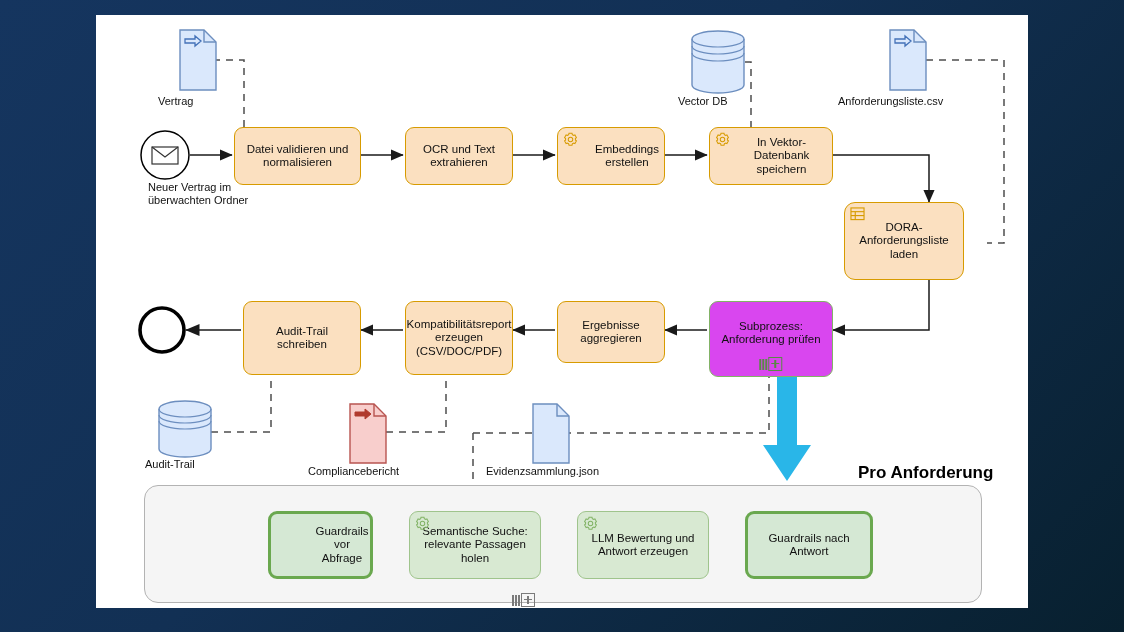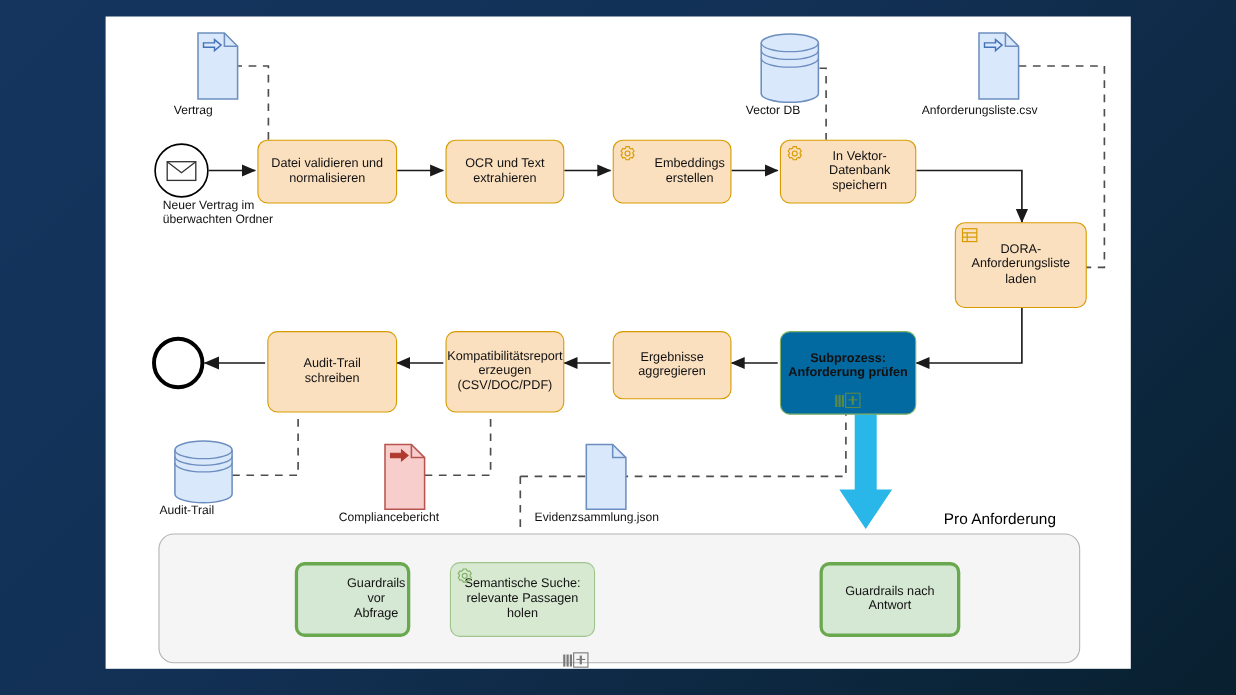--- a/index.html
+++ b/index.html
@@ -15,21 +15,21 @@
   }
   #svgwrap{position:absolute;left:0;top:0;width:932px;height:593px;}
 
   
   .node{position:absolute;box-sizing:border-box;display:flex;align-items:center;
         justify-content:center;text-align:center;border-radius:9px;
         font-size:11.5px;line-height:13.5px;color:#111111;padding:2px 5px;}
   .task-orange{background:#fbe0c0;border:1.6px solid #d79b00;}
   .task-green{background:#d8e9d2;border:1.6px solid #9fc48c;}
   .task-green-strong{background:#d5e8d4;border:3px solid #6aa84f;}
-  .subproc-green{background:#0369a1;border:1.6px solid #82b366;font-weight:bold;}
+  .subproc-green{background:#d946ef;border:1.6px solid #82b366;}
   .lane{background:#f5f5f5;border:1.6px solid #b3b3b3;border-radius:12px;}
 
   .nlabel{white-space:pre-line;}
 
   
   .gear{position:absolute;left:5px;top:4px;width:15px;height:15px;}
   
   .tablemk{position:absolute;left:5px;top:4px;width:15px;height:14px;}
 
   
@@ -40,21 +40,21 @@
   .submk .plus:before,.submk .plus:after{content:"";position:absolute;background:#5a8a46;}
   .submk .plus:before{left:2px;top:5px;width:8px;height:1.3px;}
   .submk .plus:after{top:2px;left:5px;height:8px;width:1.3px;}
   .submk.grey .bars i{background:#7a7a7a;}
   .submk.grey .plus{border-color:#7a7a7a;}
   .submk.grey .plus:before,.submk.grey .plus:after{background:#7a7a7a;}
 
   
   .artlabel{position:absolute;font-size:11px;color:#111;text-align:left;
             white-space:nowrap;}
-  .lanetitle{position:absolute;font-size:14px;font-weight:normal;color:#000;}
+  .lanetitle{position:absolute;font-size:17px;font-weight:bold;color:#000;}
 </style>
 </head>
 <body>
 
 <div id="stage">
   <div id="canvas">
 
     <svg id="svgwrap" viewBox="0 0 932 593">
       <defs>
         <marker id="arw" markerWidth="9" markerHeight="9" refX="8" refY="4.5" orient="auto">
@@ -182,21 +182,21 @@
 
     <div class="node task-orange" style="left:613px;top:112px;width:124px;height:58px;padding-left:26px;">
       <svg class="gear" viewBox="0 0 16 16">
         <path d="M6.4,1.4 h3.2 l0.35,1.5 a5,5 0 0 1 1.3,0.75 l1.45,-0.5 l1.6,2.8 l-1.1,1.05 a5,5 0 0 1 0,1.5 l1.1,1.05 l-1.6,2.8 l-1.45,-0.5 a5,5 0 0 1 -1.3,0.75 l-0.35,1.5 h-3.2 l-0.35,-1.5 a5,5 0 0 1 -1.3,-0.75 l-1.45,0.5 l-1.6,-2.8 l1.1,-1.05 a5,5 0 0 1 0,-1.5 l-1.1,-1.05 l1.6,-2.8 l1.45,0.5 a5,5 0 0 1 1.3,-0.75 z" fill="none" stroke="#d79b00" stroke-width="1.1"></path>
         <circle cx="8" cy="8" r="2.4" fill="none" stroke="#d79b00" stroke-width="1.1"></circle>
       </svg>
       <span class="nlabel">In Vektor-Datenbank
 speichern</span>
     </div>
 
-    <div class="node task-orange" style="left:772px;top:187px;width:120px;height:78px;">
+    <div class="node task-orange" style="left:748px;top:187px;width:120px;height:78px;border-radius:11px;">
       <svg class="tablemk" viewBox="0 0 16 15">
         <rect x="1" y="1" width="14" height="12.5" fill="none" stroke="#d79b00" stroke-width="1.2"></rect>
         <line x1="1" y1="5" x2="15" y2="5" stroke="#d79b00" stroke-width="1.2"></line>
         <line x1="1" y1="9.2" x2="15" y2="9.2" stroke="#d79b00" stroke-width="1.2"></line>
         <line x1="5.6" y1="5" x2="5.6" y2="13.5" stroke="#d79b00" stroke-width="1.2"></line>
       </svg>
       <span class="nlabel">DORA-
 Anforderungsliste
 laden</span>
     </div>
@@ -238,20 +238,28 @@
     <div class="node task-green" style="left:313px;top:496px;width:132px;height:68px;">
       <svg class="gear" viewBox="0 0 16 16">
         <path d="M6.4,1.4 h3.2 l0.35,1.5 a5,5 0 0 1 1.3,0.75 l1.45,-0.5 l1.6,2.8 l-1.1,1.05 a5,5 0 0 1 0,1.5 l1.1,1.05 l-1.6,2.8 l-1.45,-0.5 a5,5 0 0 1 -1.3,0.75 l-0.35,1.5 h-3.2 l-0.35,-1.5 a5,5 0 0 1 -1.3,-0.75 l-1.45,0.5 l-1.6,-2.8 l1.1,-1.05 a5,5 0 0 1 0,-1.5 l-1.1,-1.05 l1.6,-2.8 l1.45,0.5 a5,5 0 0 1 1.3,-0.75 z" fill="none" stroke="#82b366" stroke-width="1.1"></path>
         <circle cx="8" cy="8" r="2.4" fill="none" stroke="#82b366" stroke-width="1.1"></circle>
       </svg>
       <span class="nlabel">Semantische Suche:
 relevante Passagen
 holen</span>
     </div>
 
+    <div class="node task-green" style="left:481px;top:496px;width:132px;height:68px;">
+      <svg class="gear" viewBox="0 0 16 16">
+        <path d="M6.4,1.4 h3.2 l0.35,1.5 a5,5 0 0 1 1.3,0.75 l1.45,-0.5 l1.6,2.8 l-1.1,1.05 a5,5 0 0 1 0,1.5 l1.1,1.05 l-1.6,2.8 l-1.45,-0.5 a5,5 0 0 1 -1.3,0.75 l-0.35,1.5 h-3.2 l-0.35,-1.5 a5,5 0 0 1 -1.3,-0.75 l-1.45,0.5 l-1.6,-2.8 l1.1,-1.05 a5,5 0 0 1 0,-1.5 l-1.1,-1.05 l1.6,-2.8 l1.45,0.5 a5,5 0 0 1 1.3,-0.75 z" fill="none" stroke="#82b366" stroke-width="1.1"></path>
+        <circle cx="8" cy="8" r="2.4" fill="none" stroke="#82b366" stroke-width="1.1"></circle>
+      </svg>
+      <span class="nlabel">LLM Bewertung und
+Antwort erzeugen</span>
+    </div>
 
     <div class="node task-green-strong" style="left:649px;top:496px;width:128px;height:68px;">
       <span class="nlabel">Guardrails nach
 Antwort</span>
     </div>
 
     <div class="artlabel" style="left:52px;top:166px;width:160px;white-space:pre-line;line-height:13px;">Neuer Vertrag im
 überwachten Ordner</div>
 
     <div class="artlabel" style="left:62px;top:80px;width:80px;">Vertrag</div>

